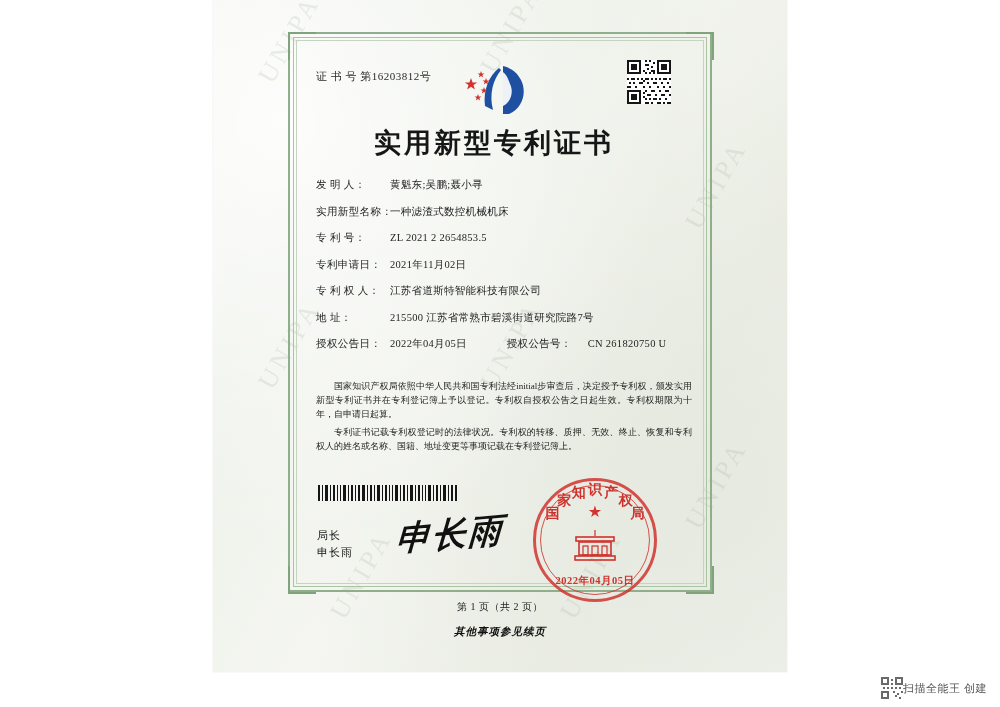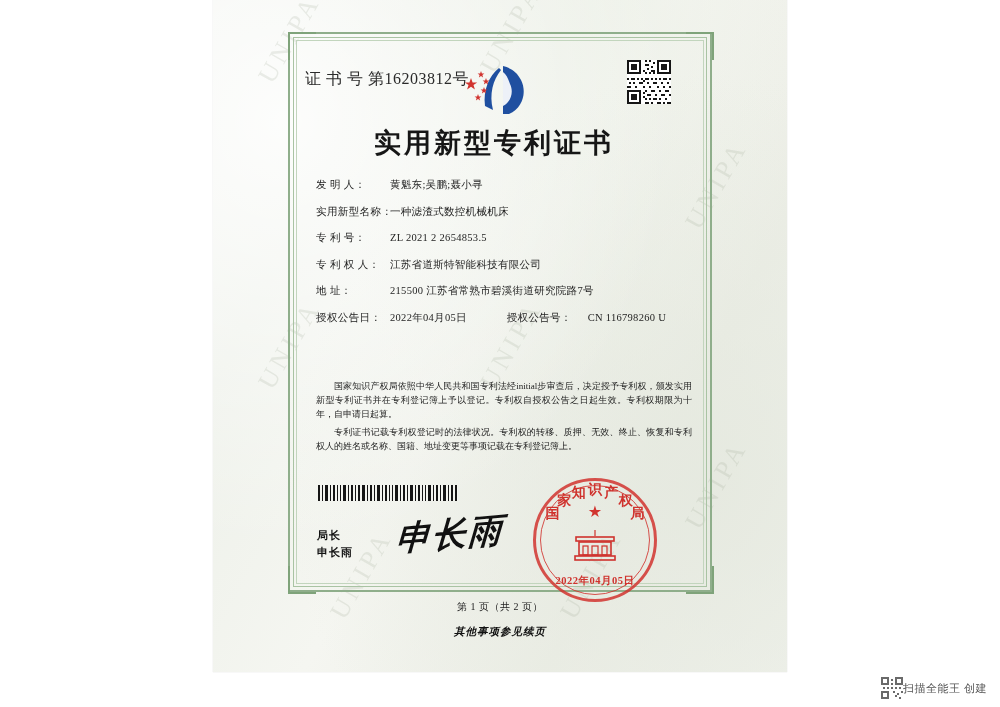--- a/index.html
+++ b/index.html
@@ -93,23 +93,23 @@
     border: 2px solid #7fa37a;
   }
   .corner.tl { left: 75px;  top: 32px;  border-right: none; border-bottom: none; }
   .corner.tr { left: 473px; top: 32px;  border-left: none;  border-bottom: none; }
   .corner.bl { left: 75px;  top: 566px; border-right: none; border-top: none; }
   .corner.br { left: 473px; top: 566px; border-left: none;  border-top: none; }
 
   
   .cert-no {
     position: absolute;
-    left: 92px;
+    left: 103px;
     top: 69px;
-    font-size: 16px;
+    font-size: 11px;
     color: #2a2a2a;
     font-family: "Liberation Serif", serif;
     letter-spacing: 0.5px;
   }
   .qr-top {
     position: absolute;
     left: 414px;
     top: 60px;
     width: 44px;
     height: 44px;
@@ -188,21 +188,21 @@
     height: 16px;
   }
 
   
   .sig-label {
     position: absolute;
     left: 104px;
     top: 527px;
     font-family: "Liberation Serif", serif;
     font-size: 11px;
-    font-weight: bold;
+    font-weight: normal;
     color: #121212;
     line-height: 1.5;
     letter-spacing: 1px;
   }
   .sig-hand {
     position: absolute;
     left: 183px;
     top: 512px;
     font-family: "Liberation Serif", serif;
     font-size: 34px;
@@ -443,32 +443,36 @@
     </div>
     <div class="field-row">
       <span class="field-label">实用新型名称：</span>
       <span class="field-value">一种滤渣式数控机械机床</span>
     </div>
     <div class="field-row">
       <span class="field-label">专 利 号：</span>
       <span class="field-value">ZL 2021 2 2654853.5</span>
     </div>
     <div class="field-row">
+      <span class="field-label">专利申请日：</span>
+      <span class="field-value">2021年11月02日</span>
+    </div>
+    <div class="field-row">
       <span class="field-label">专 利 权 人：</span>
       <span class="field-value">江苏省道斯特智能科技有限公司</span>
     </div>
     <div class="field-row">
       <span class="field-label">地 址：</span>
       <span class="field-value">215500 江苏省常熟市碧溪街道研究院路7号</span>
     </div>
     <div class="field-row">
       <span class="field-label">授权公告日：</span>
       <span class="field-value">2022年04月05日</span>
       <span class="field-value sec sec-label">授权公告号：</span>
-      <span class="field-value">CN 116798260 U</span>
+      <span class="field-value">CN 261820750 U</span>
     </div>
   </div>
 
   <div class="para-block">
     <p class="para">国家知识产权局依照中华人民共和国专利法经initial步审查后，决定授予专利权，颁发实用新型专利证书并在专利登记簿上予以登记。专利权自授权公告之日起生效。专利权期限为十年，自申请日起算。</p>
     <p class="para">专利证书记载专利权登记时的法律状况。专利权的转移、质押、无效、终止、恢复和专利权人的姓名或名称、国籍、地址变更等事项记载在专利登记簿上。</p>
   </div>
 
   <div class="barcode">
     <svg width="140" height="16" viewBox="0 0 140 16" shape-rendering="crispEdges">

